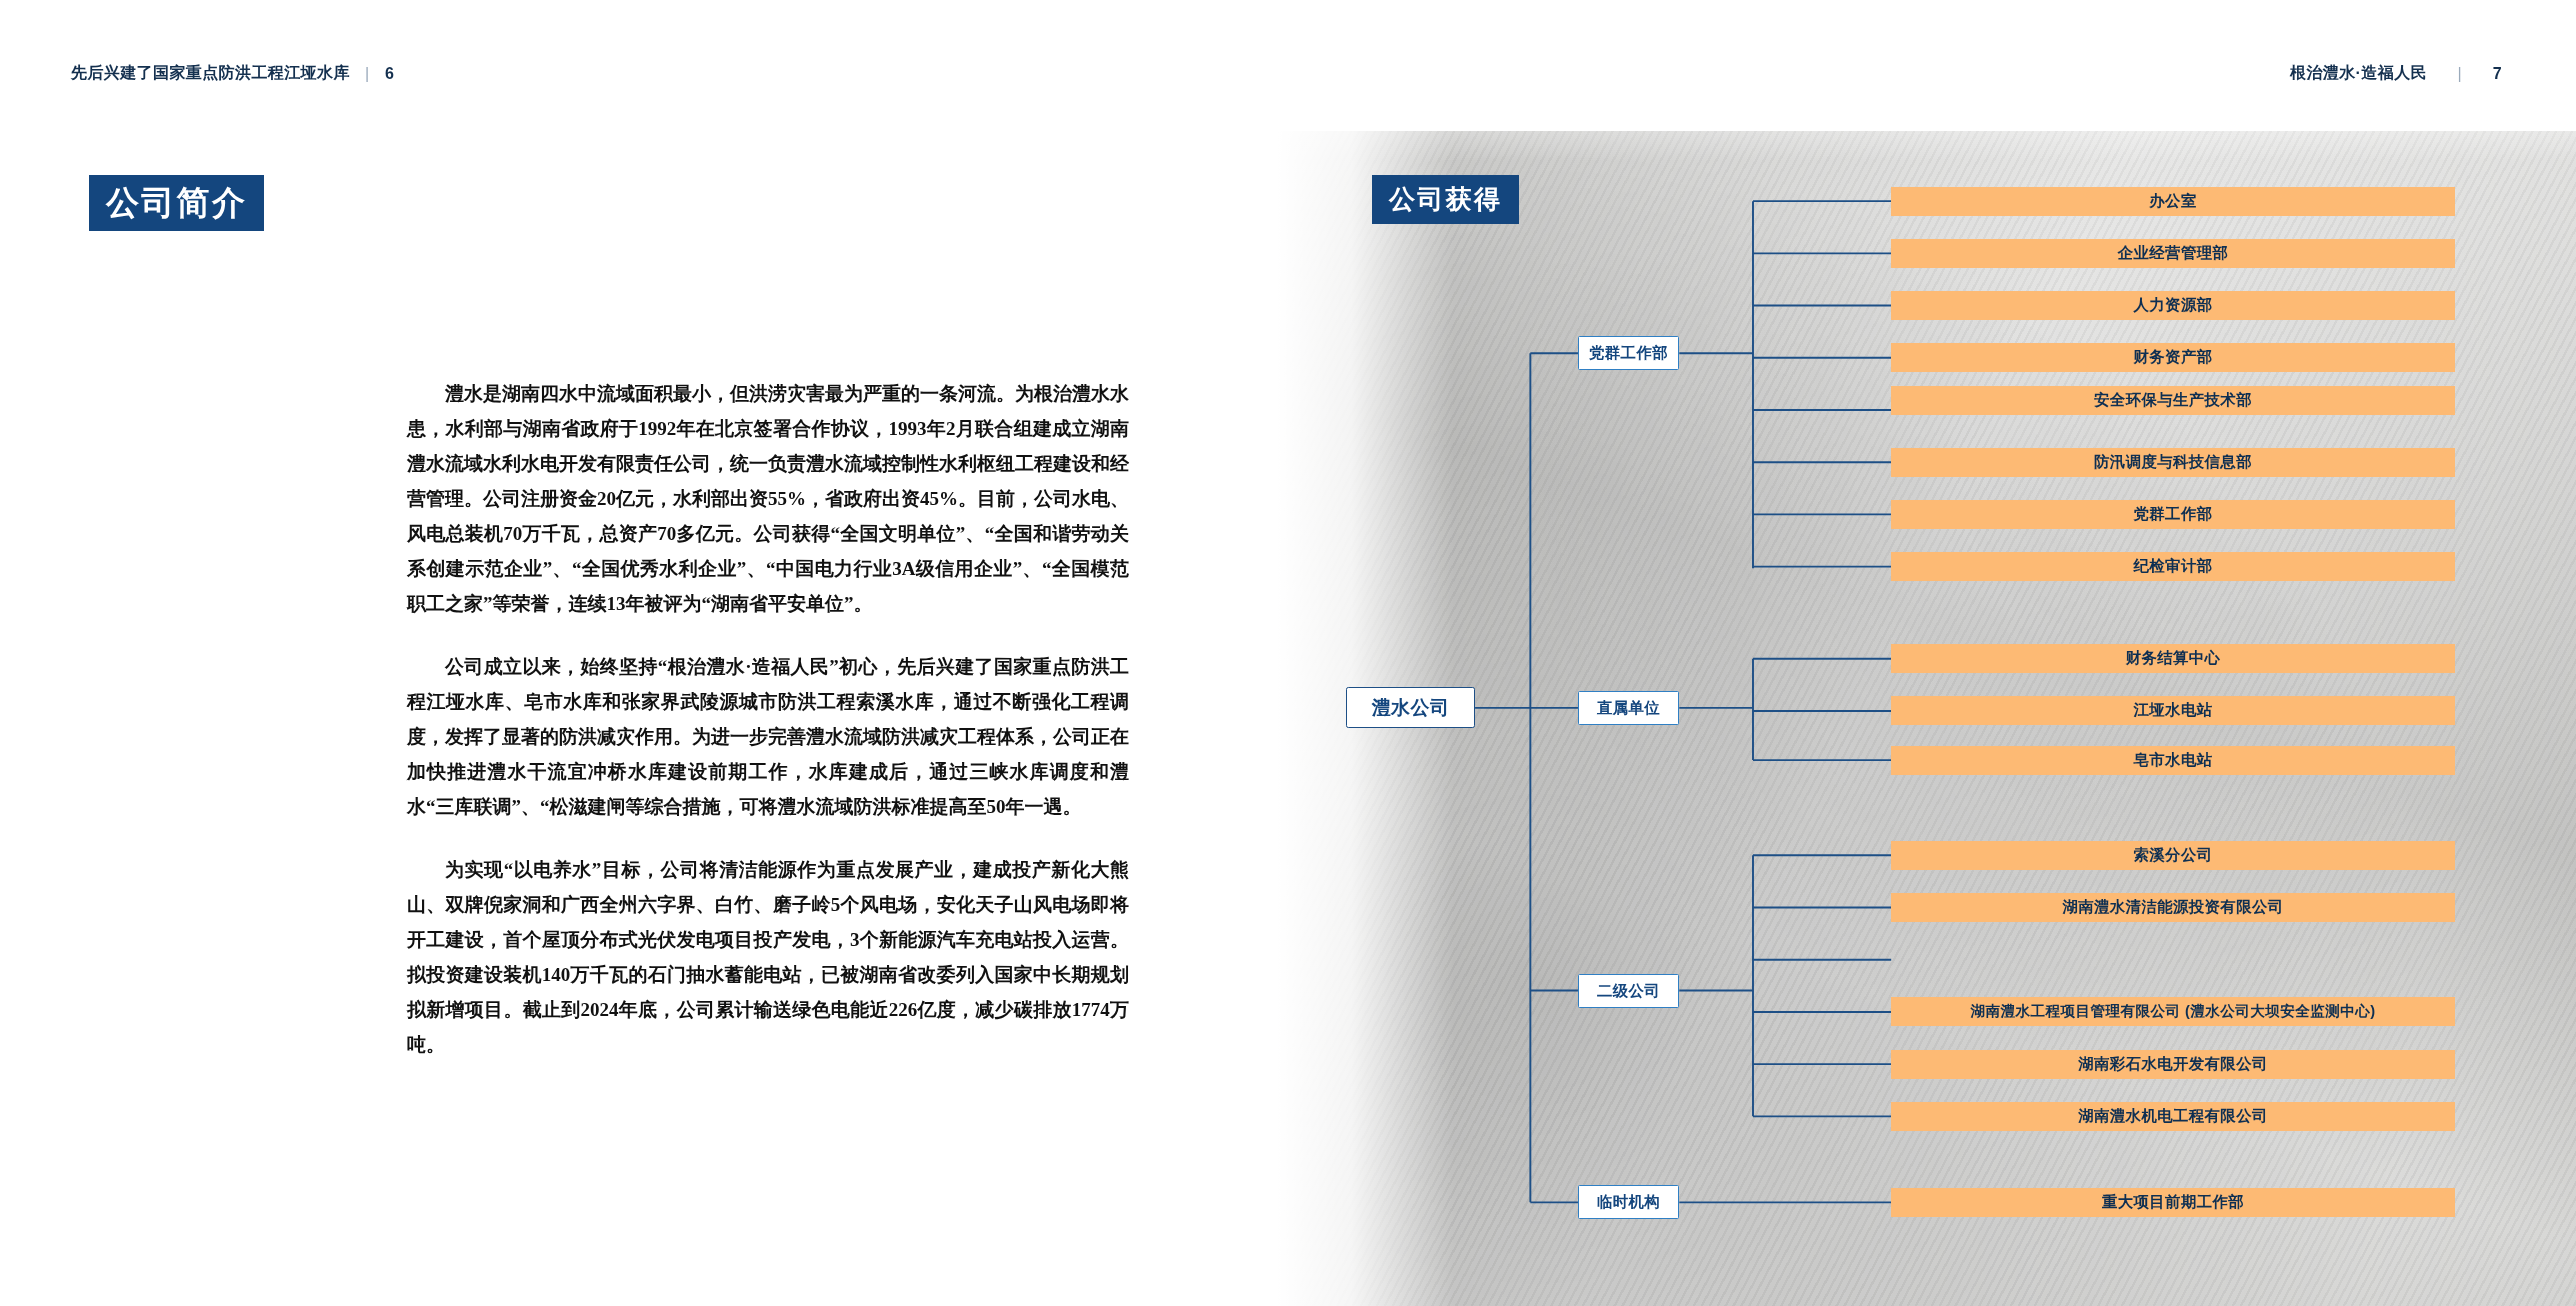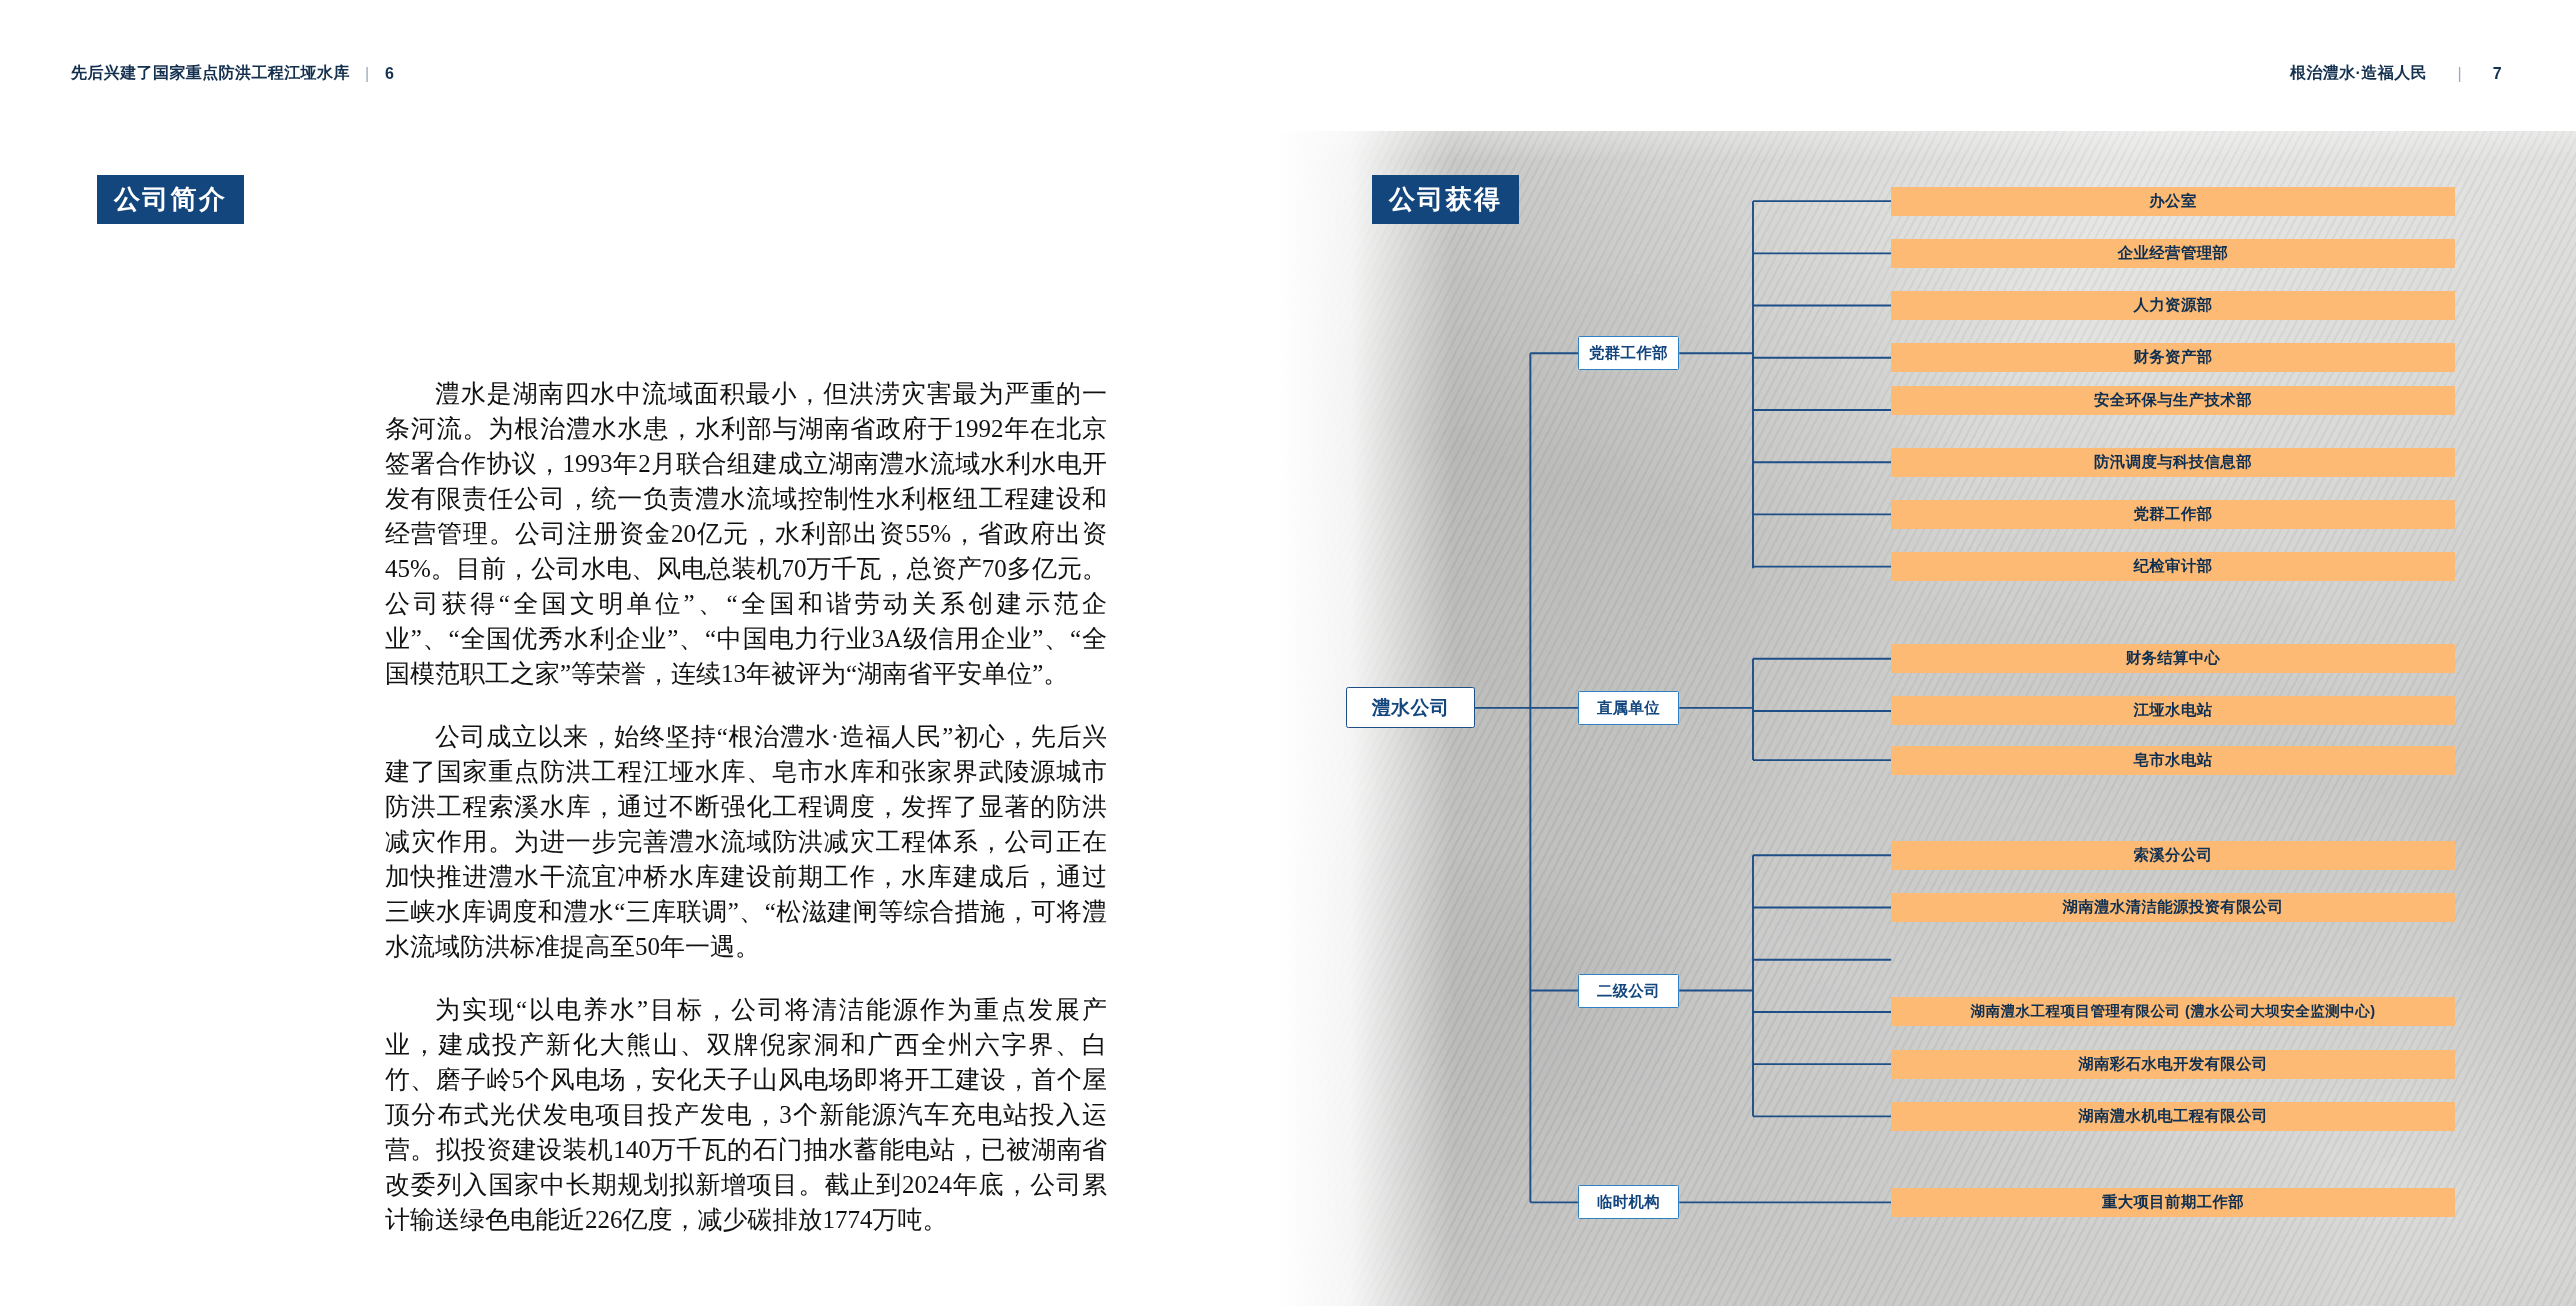--- a/index.html
+++ b/index.html
@@ -45,40 +45,41 @@
   }
   .header-left .sep {
     color: #9aaabb;
     font-weight: normal;
     margin: 0 4.6px;
   }
 
   .section-badge {
     position: absolute;
     top: 175px;
-    left: 97px;
+    left: 89px;
     background: #14467e;
     color: #ffffff;
-    font-size: 26px;
+    font-size: 33px;
     font-weight: bold;
     letter-spacing: 2.3px;
     padding: 10.7px 17px 12.3px 17px;
     line-height: 1;
   }
 
   .body-col {
     position: absolute;
     top: 376px;
-    left: 385px;
+    left: 407px;
     width: 722px;
-    font-size: 25px;
+    font-size: 19px;
     line-height: 35px;
     color: #111111;
     text-align: justify;
     font-family: "Liberation Serif", serif;
+    font-weight: bold;
   }
   .body-col p {
     margin: 0 0 28px 0;
     text-indent: 2em;
   }
   .body-col p:last-child { margin-bottom: 0; }
 
   
   .page-right {
     position: relative;

